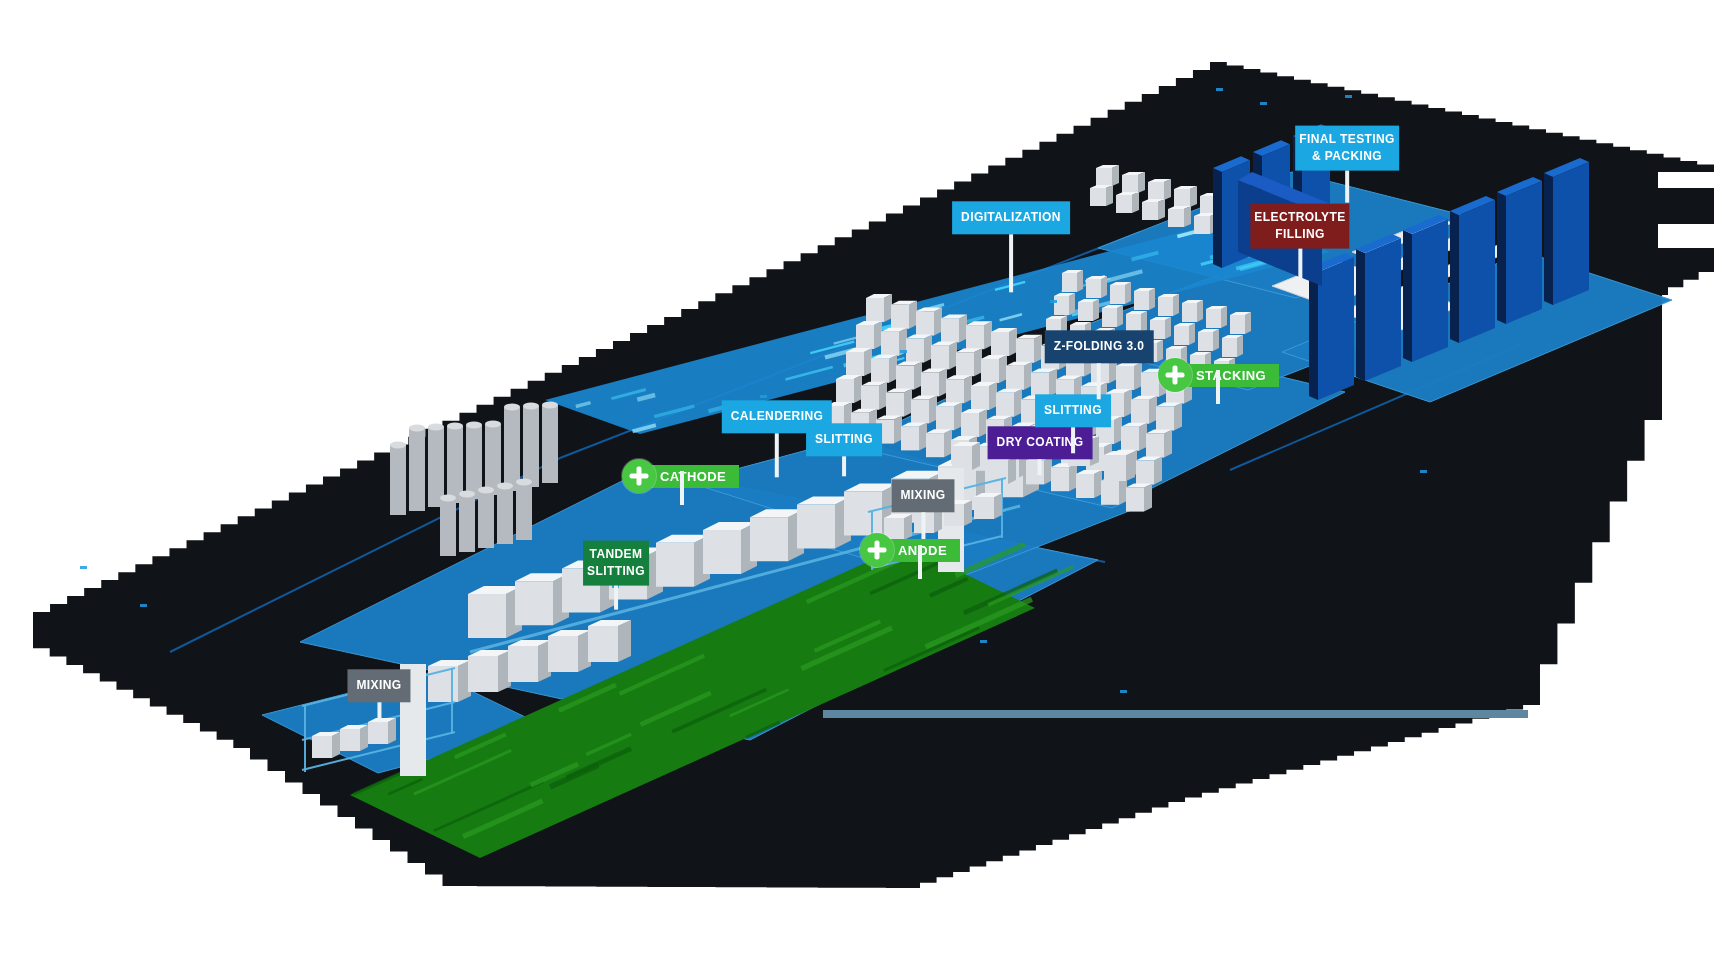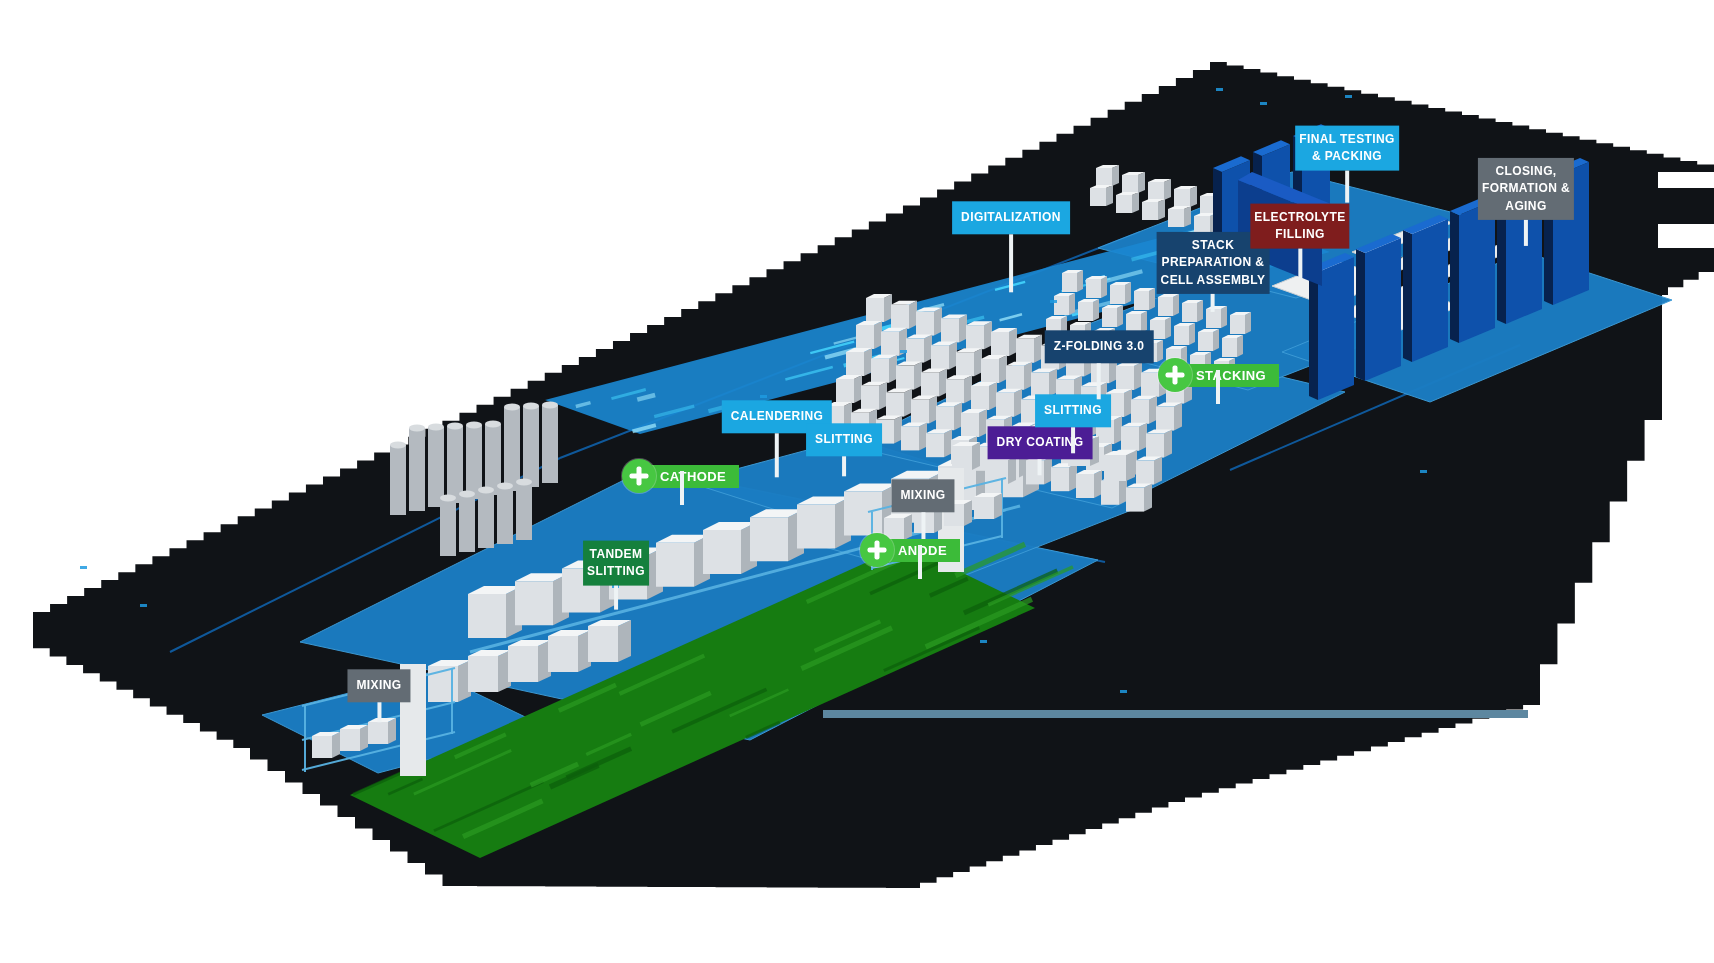--- a/index.html
+++ b/index.html
@@ -639,45 +639,33 @@
   <div class="label navy" style="left: 1099px; top: 347px; background: rgb(23, 67, 110);">
     <span class="ln">Z-FOLDING 3.0</span>
     <span class="stem" style="height: 36px; background: rgb(238, 243, 245);"></span>
   </div>
 
   <div class="label blue" style="left: 1011px; top: 218px; background: rgb(27, 167, 225);">
     <span class="ln">DIGITALIZATION</span>
     <span class="stem" style="height: 58px; background: rgb(238, 243, 245);"></span>
   </div>
 
-  <div class="label navy multi" style="left: 1213px; top: 263px; background: rgb(23, 67, 110);">
-    <span class="ln">STACK</span>
-    <span class="ln">PREPARATION &amp;</span>
-    <span class="ln">CELL ASSEMBLY</span>
-    <span class="stem" style="height: 18px; background: rgb(238, 243, 245);"></span>
-  </div>
 
   <div class="label blue multi" style="left: 1300px; top: 226px; background: #7f1d1d;">
     <span class="ln">ELECTROLYTE</span>
     <span class="ln">FILLING</span>
     <span class="stem" style="height: 30px; background: rgb(238, 243, 245);"></span>
   </div>
 
   <div class="label blue multi" style="left: 1347px; top: 148px; background: rgb(27, 167, 225);">
     <span class="ln">FINAL TESTING</span>
     <span class="ln">&amp; PACKING</span>
     <span class="stem" style="height: 32px; background: rgb(238, 243, 245);"></span>
   </div>
 
-  <div class="label gray multi" style="left: 1526px; top: 189px; background: rgb(99, 108, 116);">
-    <span class="ln">CLOSING,</span>
-    <span class="ln">FORMATION &amp;</span>
-    <span class="ln">AGING</span>
-    <span class="stem" style="height: 26px; background: rgb(238, 243, 245);"></span>
-  </div>
 
   <div class="pin" style="left:622px;top:476px">
     <span class="pin-circle" style="background: rgb(71, 199, 66);"></span>
     <span class="pin-label" style="background: rgb(60, 187, 57);">CATHODE</span>
     <span class="pin-stem" style="height: 34px; background: rgb(238, 243, 245);"></span>
   </div>
 
   <div class="pin" style="left:860px;top:550px">
     <span class="pin-circle" style="background: rgb(71, 199, 66);"></span>
     <span class="pin-label" style="background: rgb(60, 187, 57);">ANODE</span>

